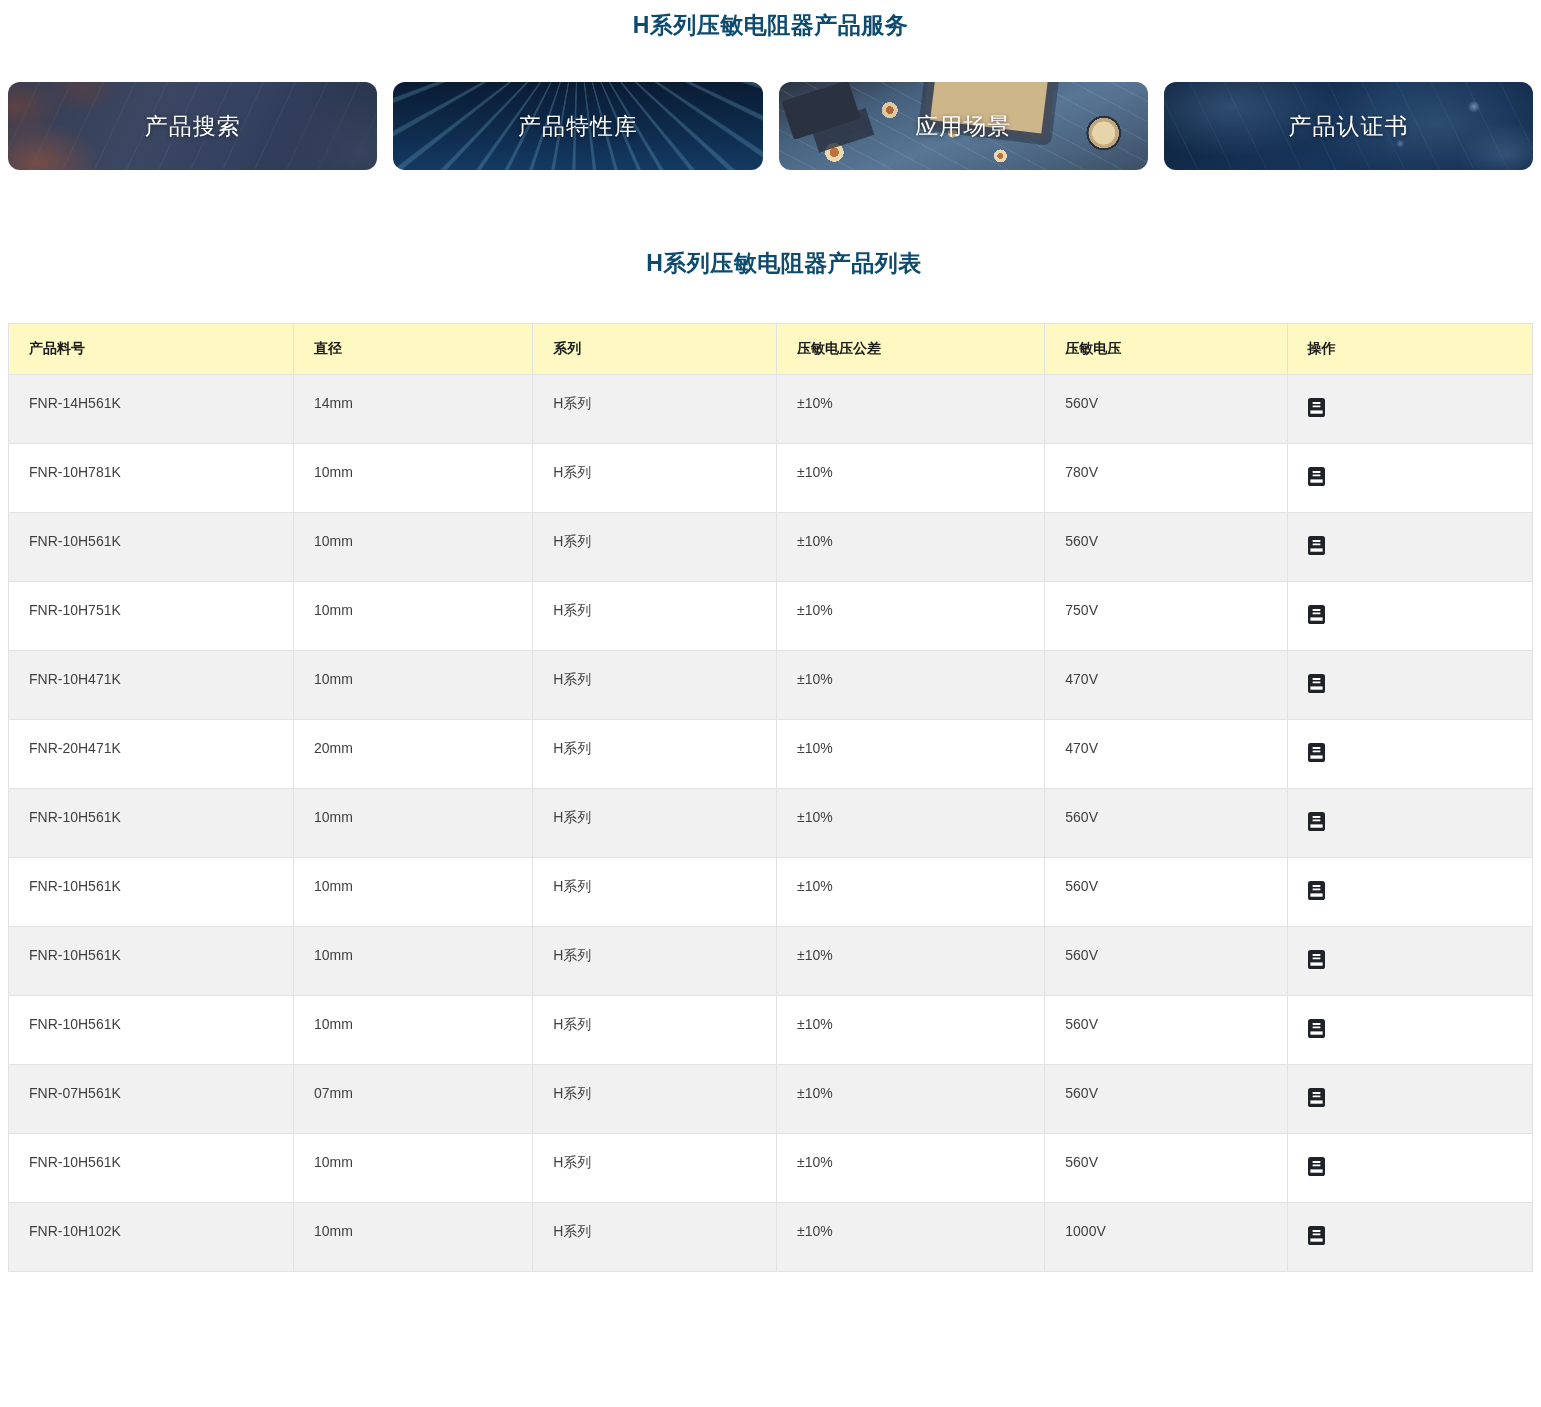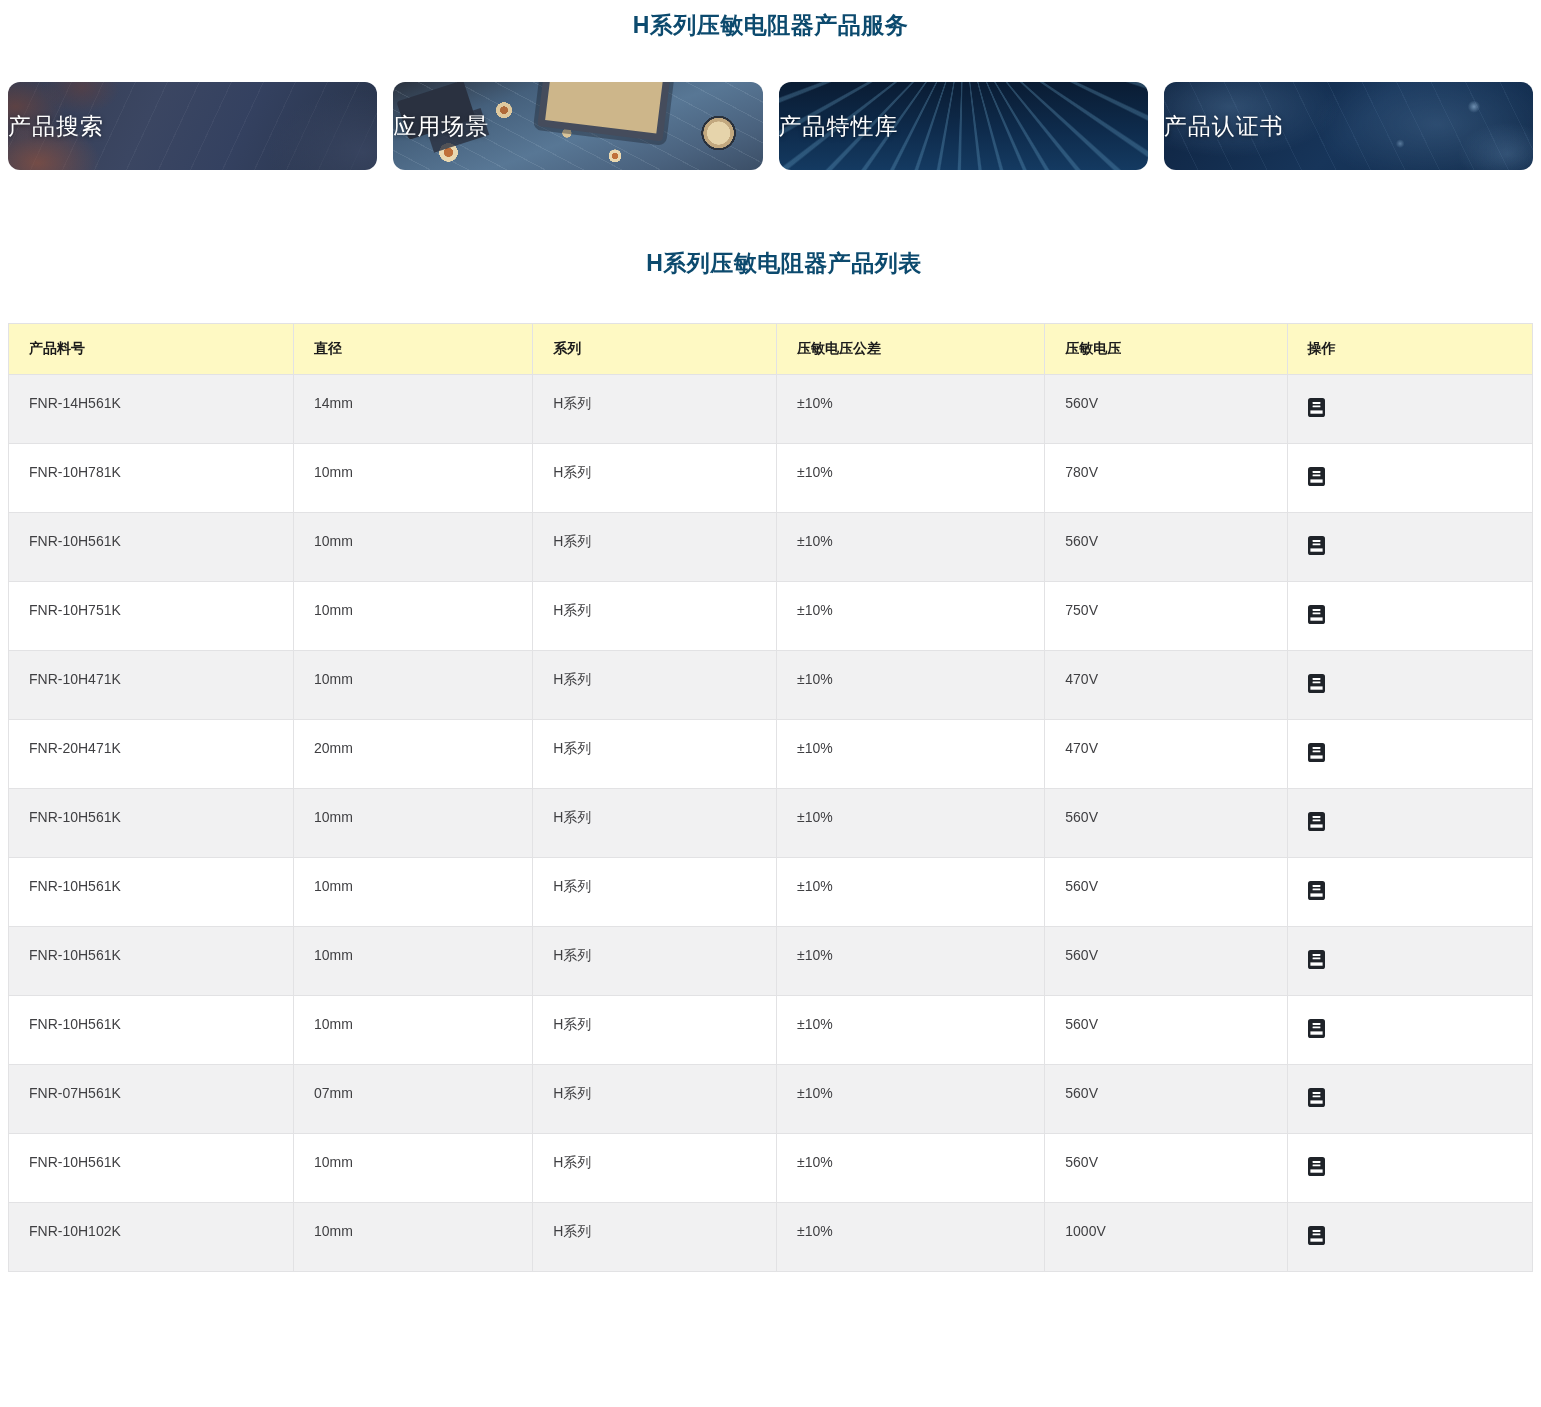--- a/index.html
+++ b/index.html
@@ -15,21 +15,21 @@
   }
   .services-title { padding-top:10px; }
   .list-title { margin-top:78px;padding-left:27px; }
 
   
   .banners {
     display:flex; gap:16px; margin:41px 8px 0;
   }
   .banner {
     position:relative; flex:1 1 0; height:88px; border-radius:12px;
-    display:flex; align-items:center; justify-content:flex-start;
+    display:flex; align-items:center; justify-content:center;
     overflow:hidden; cursor:pointer;
   }
   .banner-label {
     position:relative; z-index:3; color:#ffffff; font-size:23px;
     letter-spacing:1px; text-shadow:0 1px 4px rgba(0,0,0,.55);
   }
   
   .banner-search {
     background:
       radial-gradient(90px 60px at 8% 92%, rgba(158,84,58,.60), transparent 70%),
@@ -104,25 +104,25 @@
 </style>
 </head>
 <body>
 
 <h1 class="page-title services-title" data-name="services-title">H系列压敏电阻器产品服务</h1>
 
 <div class="banners" data-name="service-banners">
   <div class="banner banner-search" data-name="banner-product-search">
     <span class="banner-label" data-name="banner-label">产品搜索</span>
   </div>
+  <div class="banner banner-features" data-name="banner-product-features-library">
+    <span class="banner-label" data-name="banner-label">产品特性库</span>
+  </div>
   <div class="banner banner-apps" data-name="banner-application-scenarios">
     <span class="banner-label" data-name="banner-label">应用场景</span>
-  </div>
-  <div class="banner banner-features" data-name="banner-product-features-library">
-    <span class="banner-label" data-name="banner-label">产品特性库</span>
   </div>
   <div class="banner banner-cert" data-name="banner-product-certificates">
     <span class="banner-label" data-name="banner-label">产品认证书</span>
   </div>
 </div>
 
 <h2 class="page-title list-title" data-name="product-list-title">H系列压敏电阻器产品列表</h2>
 
 <table class="product-table" data-name="product-table">
   <colgroup>

